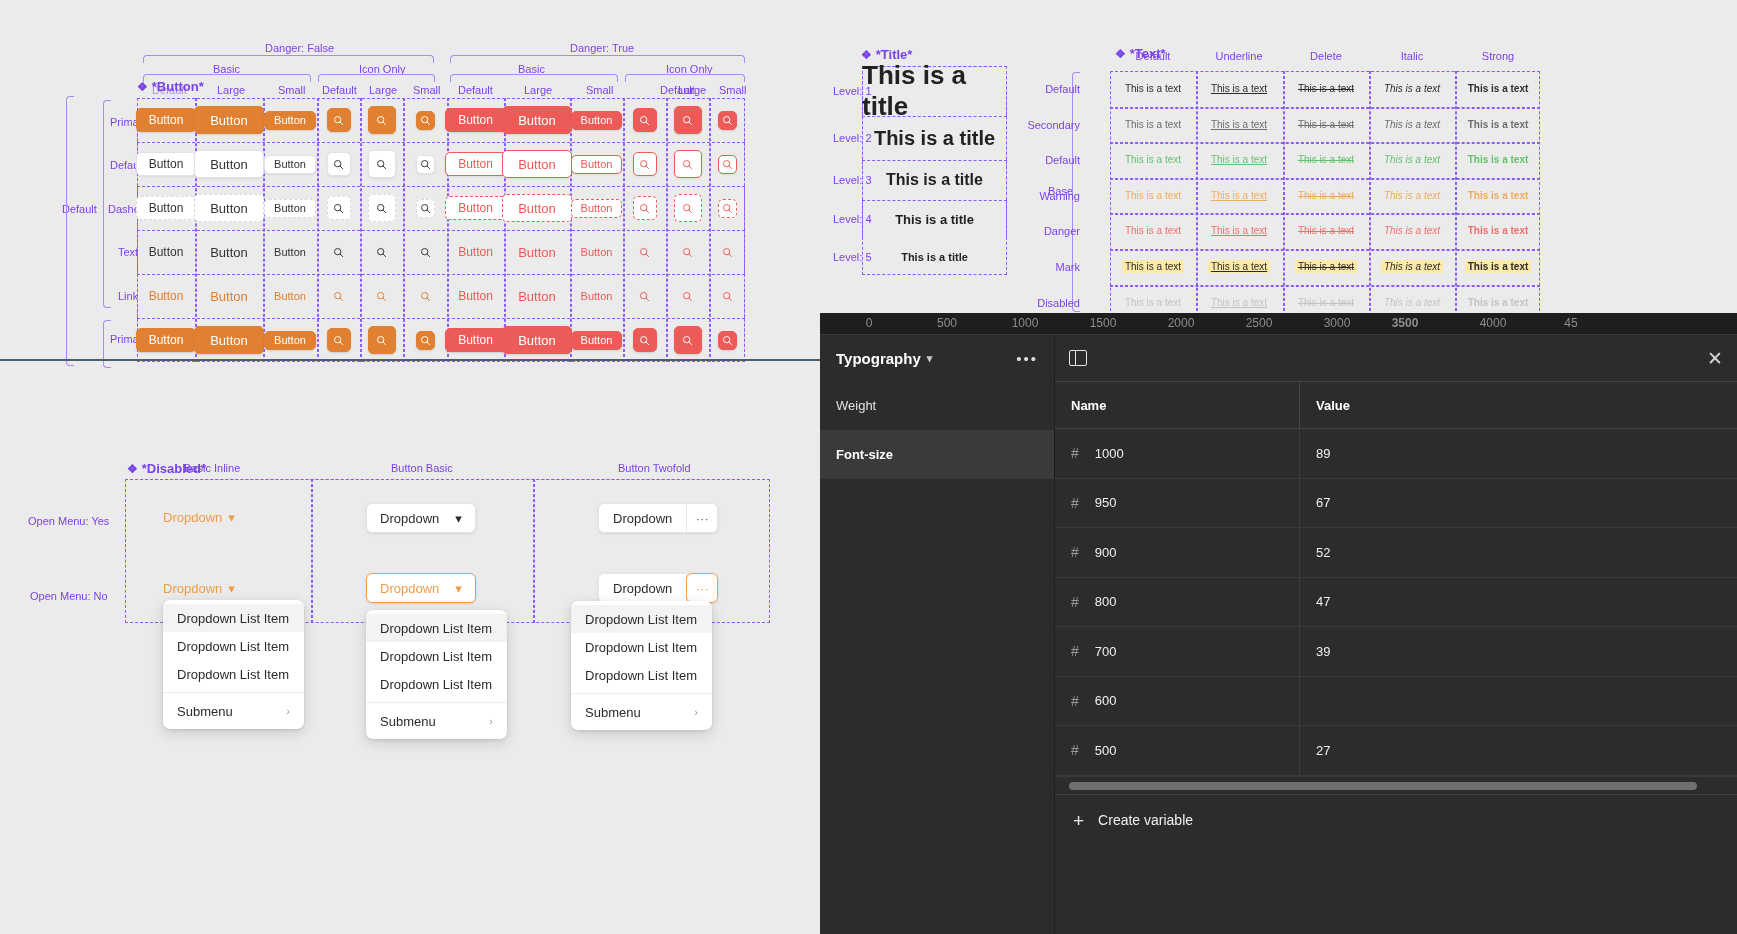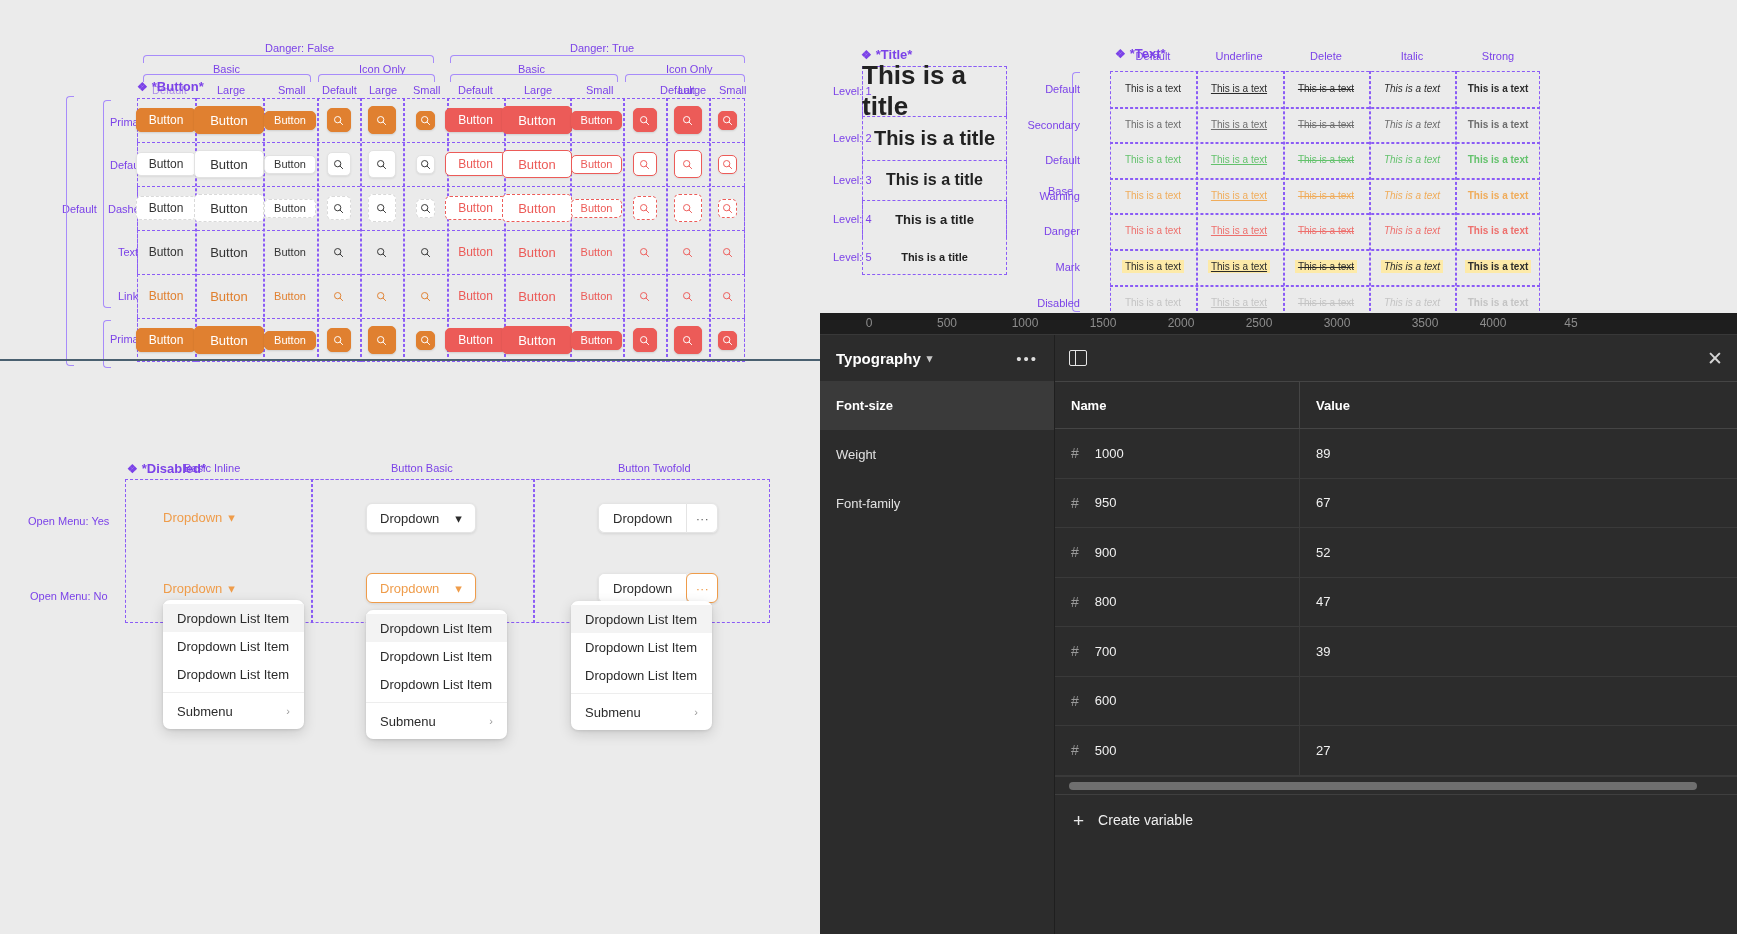--- a/index.html
+++ b/index.html
@@ -1059,45 +1059,41 @@
 
   <div class="vpanel">
     <div class="ruler" id="ruler">
         <span style="left: 49px;">0</span>
         <span style="left: 127px;">500</span>
         <span style="left: 205px;">1000</span>
         <span style="left: 283px;">1500</span>
         <span style="left: 361px;">2000</span>
         <span style="left: 439px;">2500</span>
         <span style="left: 517px;">3000</span>
-        <span style="left: 605px;">3500</span>
+        <span style="left: 585px; font-weight: bold;">3500</span>
         <span style="left: 673px;">4000</span>
         <span style="left: 751px;">45</span>
       </div>
     <div class="vbody">
 
       <div class="vside">
         <div class="vside-head">
           <div class="vside-title">
             <span>Typography</span>
             <span style="font-size:11px;color:#c8c8c8;">▾</span>
           </div>
           <div class="dots">•••</div>
         </div>
         <div id="vgroups">
-            <div class="vside-row sel">
-              <span>Font-size</span>
-              <span class="vcount"></span>
-            </div>
             <div class="vside-row">
               <span>Weight</span>
               <span class="vcount"></span>
             </div>
-            <div class="vside-row">
-              <span>Font-family</span>
+            <div class="vside-row sel">
+              <span>Font-size</span>
               <span class="vcount"></span>
             </div>
           </div>
       </div>
 
       <div class="vmain">
         <div class="vmain-head">
           <div class="panel-ico"></div>
           <div class="close-x">✕</div>
         </div>

